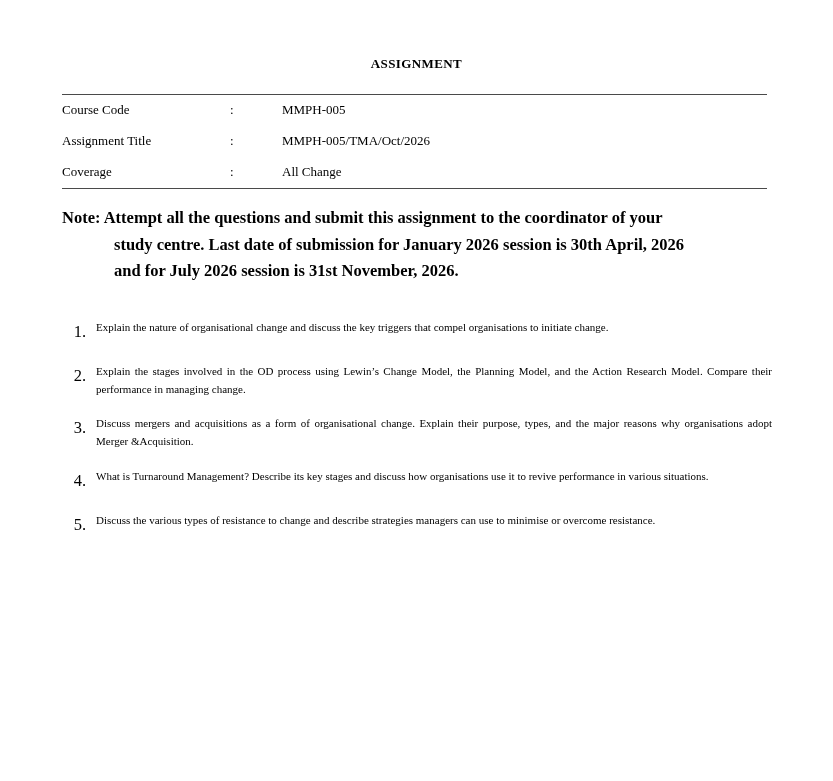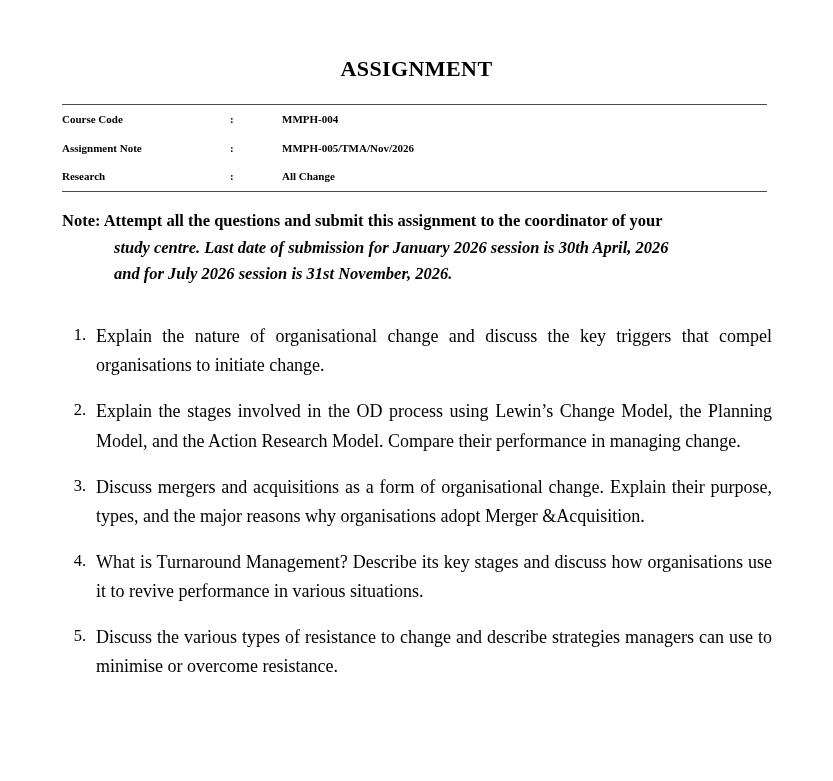--- a/index.html
+++ b/index.html
@@ -17,34 +17,34 @@
   .page {
     position: relative;
     width: 833px;
     height: 781px;
     box-sizing: border-box;
     padding: 0;
   }
   .doc-title {
     text-align: center;
     font-weight: bold;
-    font-size: 22px;
+    font-size: 13px;
     letter-spacing: 0.4px;
     margin-top: 56px;
   }
   .meta-table {
     margin: 22px 62px 0 62px;
     border-collapse: collapse;
     width: 705px;
     border-top: 1.5px solid #4a4a4a;
     border-bottom: 1.5px solid #4a4a4a;
   }
   .meta-table td {
-    font-weight: bold;
-    font-size: 11px;
+    font-weight: normal;
+    font-size: 13px;
     padding: 8px 0 8px 0;
     vertical-align: top;
     line-height: 1.15;
   }
   .meta-label {
     width: 168px;
   }
   .meta-colon {
     width: 52px;
   }
@@ -57,21 +57,20 @@
     font-size: 16.5px;
     line-height: 1.62;
     width: 705px;
   }
   .note-line {
     display: block;
   }
   .note-indent {
     display: block;
     padding-left: 52px;
-    font-style: italic;
   }
   .questions {
     margin: 34px 62px 0 62px;
     width: 710px;
   }
   .q-item {
     display: flex;
     align-items: flex-start;
     margin-bottom: 17px;
   }
@@ -79,48 +78,48 @@
     width: 34px;
     flex: 0 0 34px;
     text-align: right;
     font-size: 16.5px;
     line-height: 1.62;
     padding-right: 10px;
     box-sizing: border-box;
   }
   .q-text {
     flex: 1;
-    font-size: 18px;
+    font-size: 11px;
     line-height: 1.62;
     text-align: justify;
     text-justify: inter-word;
     hyphens: none;
   }
 </style>
 </head>
 <body>
 
 <div class="page">
 
   <div class="doc-title">ASSIGNMENT</div>
 
   <table class="meta-table">
     <tbody>
       <tr>
         <td class="meta-label">Course Code</td>
         <td class="meta-colon">:</td>
-        <td class="meta-value">MMPH-004</td>
+        <td class="meta-value">MMPH-005</td>
       </tr>
       <tr>
-        <td class="meta-label">Assignment Note</td>
+        <td class="meta-label">Assignment Title</td>
         <td class="meta-colon">:</td>
-        <td class="meta-value">MMPH-005/TMA/Nov/2026</td>
+        <td class="meta-value">MMPH-005/TMA/Oct/2026</td>
       </tr>
       <tr>
-        <td class="meta-label">Research</td>
+        <td class="meta-label">Coverage</td>
         <td class="meta-colon">:</td>
         <td class="meta-value">All Change</td>
       </tr>
     </tbody>
   </table>
 
   <div class="note-block">
     <span class="note-line">Note: Attempt all the questions and submit this assignment to the coordinator of your</span>
     <span class="note-indent">study centre. Last date of submission for January 2026 session is 30th April, 2026</span>
     <span class="note-indent">and for July 2026 session is 31st November, 2026.</span>

